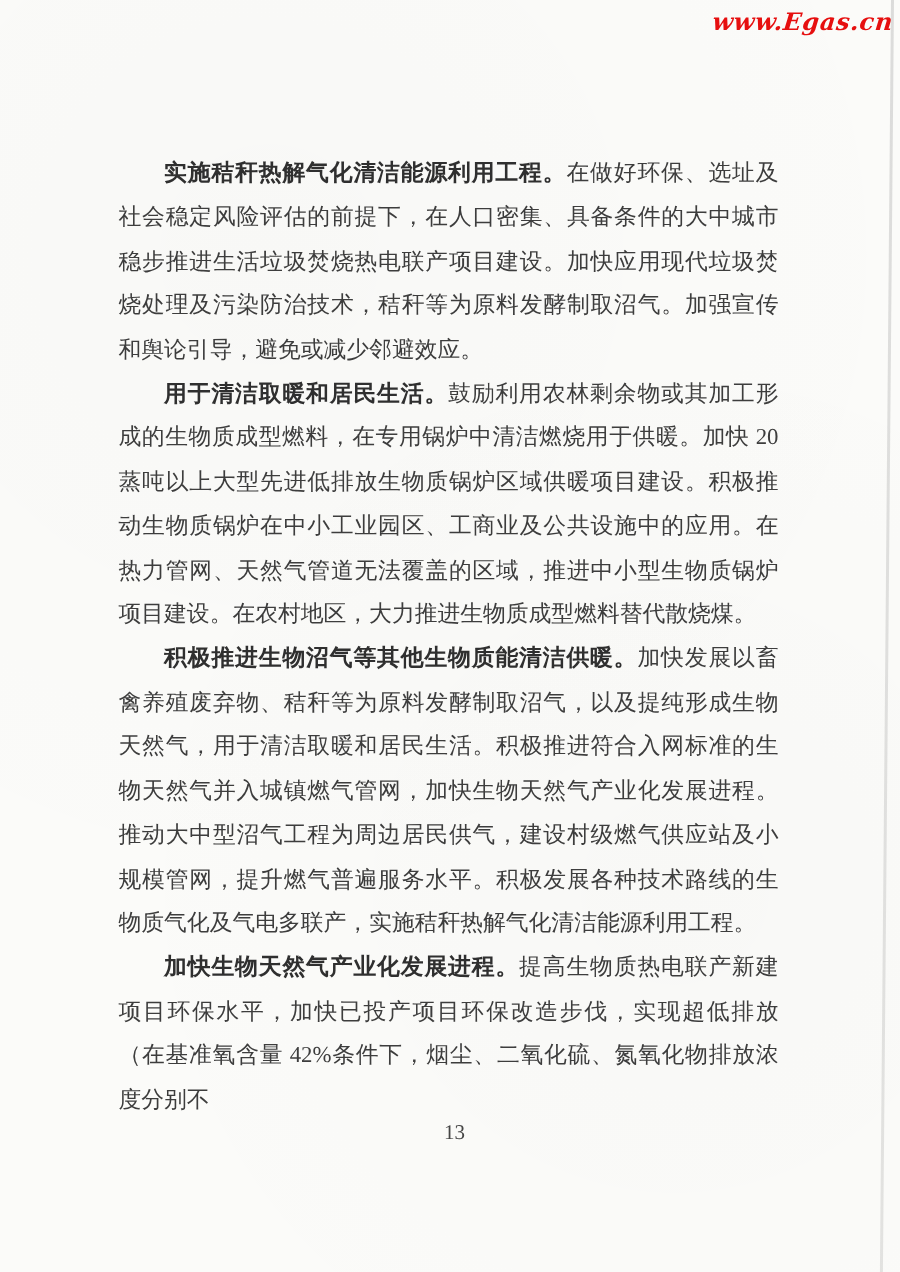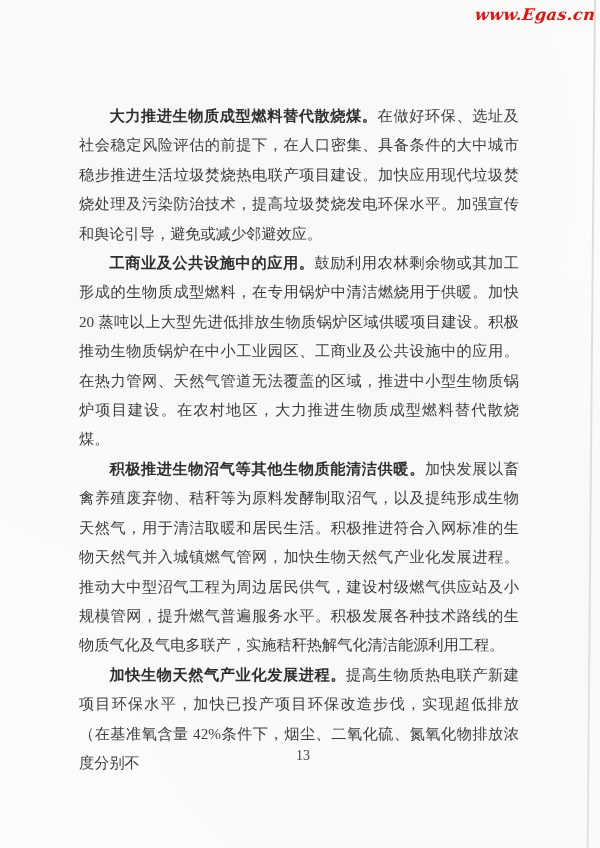--- a/index.html
+++ b/index.html
@@ -79,25 +79,25 @@
 
 <div class="page">
 
   <div class="watermark">www.Egas.cn</div>
 
   <div class="scan-edge"></div>
 
   <div class="doc-body">
 
     <p>
-      <span class="lead">大力推进生物质成型燃料替代散烧煤。</span><span>在做好环保、选址及社会稳定风险评估的前提下，在人口密集、具备条件的大中城市稳步推进生活垃圾焚烧热电联产项目建设。加快应用现代垃圾焚烧处理及污染防治技术，提高垃圾焚烧发电环保水平。加强宣传和舆论引导，避免或减少邻避效应。</span>
+      <span class="lead">实施秸秆热解气化清洁能源利用工程。</span><span>在做好环保、选址及社会稳定风险评估的前提下，在人口密集、具备条件的大中城市稳步推进生活垃圾焚烧热电联产项目建设。加快应用现代垃圾焚烧处理及污染防治技术，秸秆等为原料发酵制取沼气。加强宣传和舆论引导，避免或减少邻避效应。</span>
     </p>
 
     <p>
-      <span class="lead">工商业及公共设施中的应用。</span><span>鼓励利用农林剩余物或其加工形成的生物质成型燃料，在专用锅炉中清洁燃烧用于供暖。加快 20 蒸吨以上大型先进低排放生物质锅炉区域供暖项目建设。积极推动生物质锅炉在中小工业园区、工商业及公共设施中的应用。在热力管网、天然气管道无法覆盖的区域，推进中小型生物质锅炉项目建设。在农村地区，大力推进生物质成型燃料替代散烧煤。</span>
+      <span class="lead">用于清洁取暖和居民生活。</span><span>鼓励利用农林剩余物或其加工形成的生物质成型燃料，在专用锅炉中清洁燃烧用于供暖。加快 20 蒸吨以上大型先进低排放生物质锅炉区域供暖项目建设。积极推动生物质锅炉在中小工业园区、工商业及公共设施中的应用。在热力管网、天然气管道无法覆盖的区域，推进中小型生物质锅炉项目建设。在农村地区，大力推进生物质成型燃料替代散烧煤。</span>
     </p>
 
     <p>
       <span class="lead">积极推进生物沼气等其他生物质能清洁供暖。</span><span>加快发展以畜禽养殖废弃物、秸秆等为原料发酵制取沼气，以及提纯形成生物天然气，用于清洁取暖和居民生活。积极推进符合入网标准的生物天然气并入城镇燃气管网，加快生物天然气产业化发展进程。推动大中型沼气工程为周边居民供气，建设村级燃气供应站及小规模管网，提升燃气普遍服务水平。积极发展各种技术路线的生物质气化及气电多联产，实施秸秆热解气化清洁能源利用工程。</span>
     </p>
 
     <p>
       <span class="lead">加快生物天然气产业化发展进程。</span><span>提高生物质热电联产新建项目环保水平，加快已投产项目环保改造步伐，实现超低排放（在基准氧含量 42%条件下，烟尘、二氧化硫、氮氧化物排放浓度分别不</span>
     </p>
 

